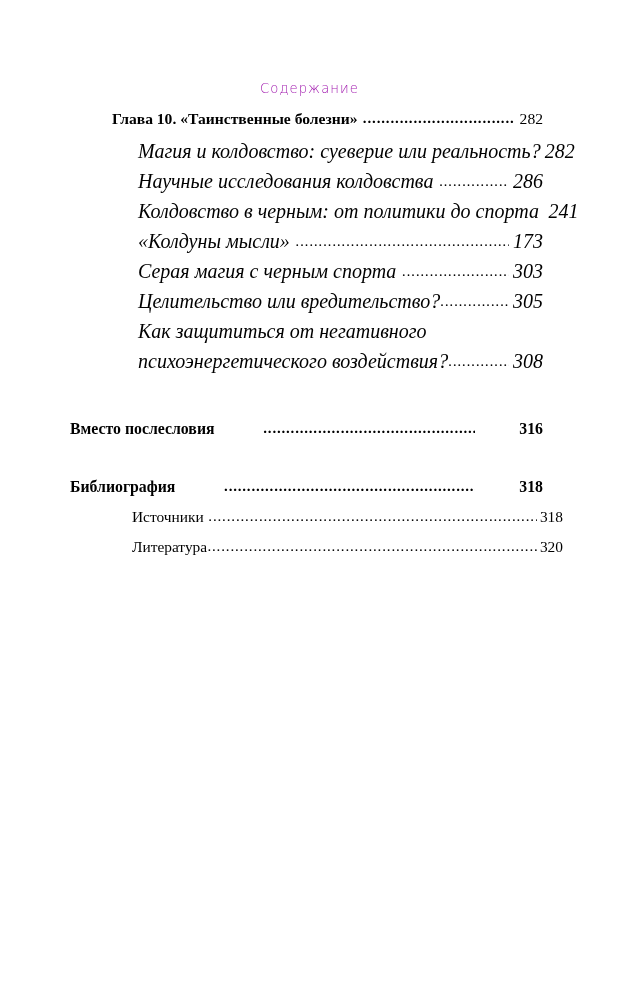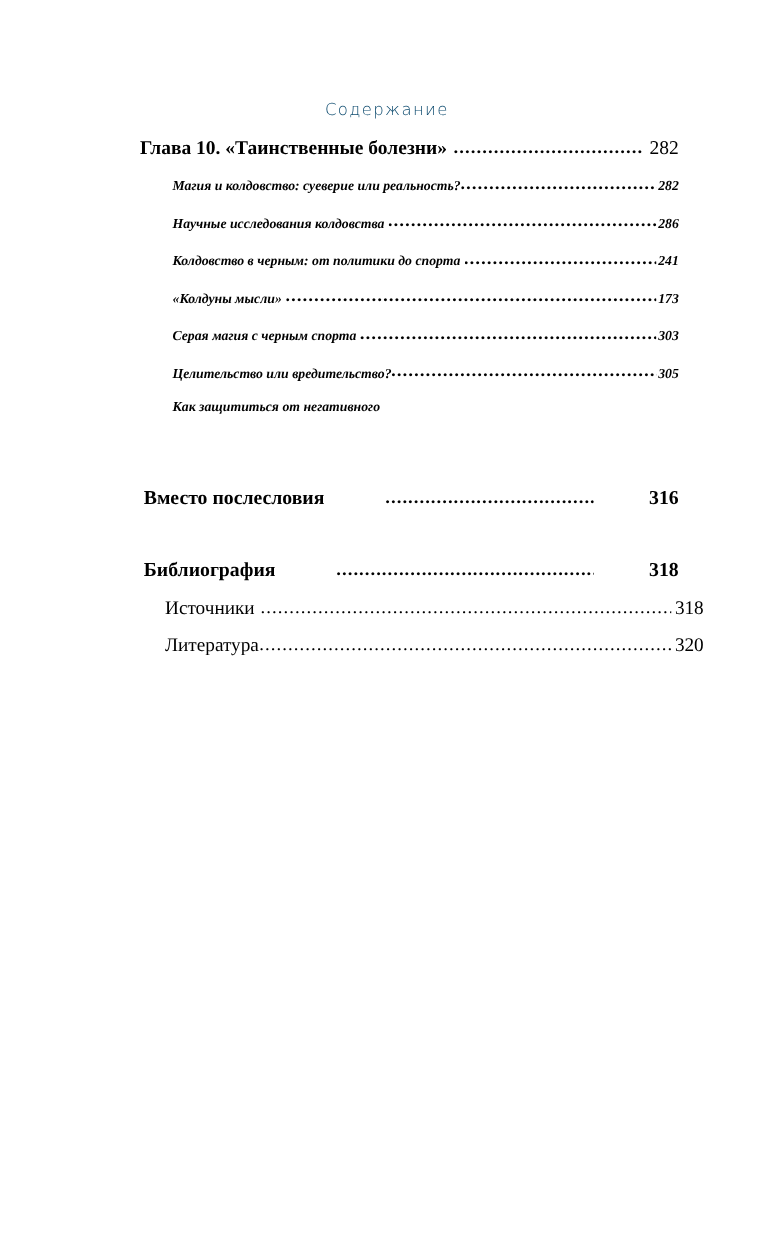--- a/index.html
+++ b/index.html
@@ -31,21 +31,21 @@
   .running-head {
     position: absolute;
     left: 0;
     top: 80px;
     width: 619px;
     text-align: center;
     font-family: "DejaVu Sans", "Liberation Sans", sans-serif;
     font-size: 13.2px;
     font-weight: 300;
     letter-spacing: 1.1px;
-    color: #0c4a6e;
+    color: #a21caf;
     line-height: 18px;
     white-space: pre;
   }
 
   
   .toc {
     position: absolute;
     left: 0;
     top: 110px;
     width: 538px;
@@ -101,38 +101,37 @@
   }
   .row-chapter .leader {
     margin-left: 0.34em;
     margin-right: 0.30em;
   }
   .row-chapter .leader::after { font-size: 15px; letter-spacing: 0.85px; }
 
   
   .row-sub {
     padding-left: 138px;
-    font-size: 11px;
+    font-size: 20px;
     font-style: italic;
-    font-weight: bold;
   }
   .row-sub .pageno { font-style: italic; }
   .row-sub .leader::after { letter-spacing: 0.85px; font-size: 15px; }
 
   
   .row-sub.row-cont-first {
     padding-right: 92px;
   }
 
   
   .row-sub.tight .leader { margin-left: 0.02em; }
 
   
   .row-part {
-    padding-left: 115px;
+    padding-left: 70px;
     font-size: 15.8px;
     font-weight: bold;
     gap: 44px;
   }
   .row-part .pageno { font-weight: bold; }
   .row-part .leader {
     margin-left: 0.30em;
     margin-right: 0;
   }
   .row-part .leader::after { letter-spacing: 0.8px; font-size: 15px; }
@@ -200,20 +199,25 @@
     <div class="toc-row row-sub tight">
       <span class="title">Целительство или вредительство?</span>
       <span class="leader"></span>
       <span class="pageno">305</span>
     </div>
 
     <div class="toc-row row-sub row-cont-first">
       <span class="title">Как защититься от негативного</span>
 
     </div>
+    <div class="toc-row row-sub tight">
+      <span class="title">психоэнергетического воздействия?</span>
+      <span class="leader"></span>
+      <span class="pageno">308</span>
+    </div>
 
     <div class="gap-lg"></div>
 
     <div class="toc-row row-part">
       <span class="title">Вместо послесловия</span>
       <span class="leader"></span>
       <span class="pageno">316</span>
     </div>
 
     <div class="gap-md"></div>

